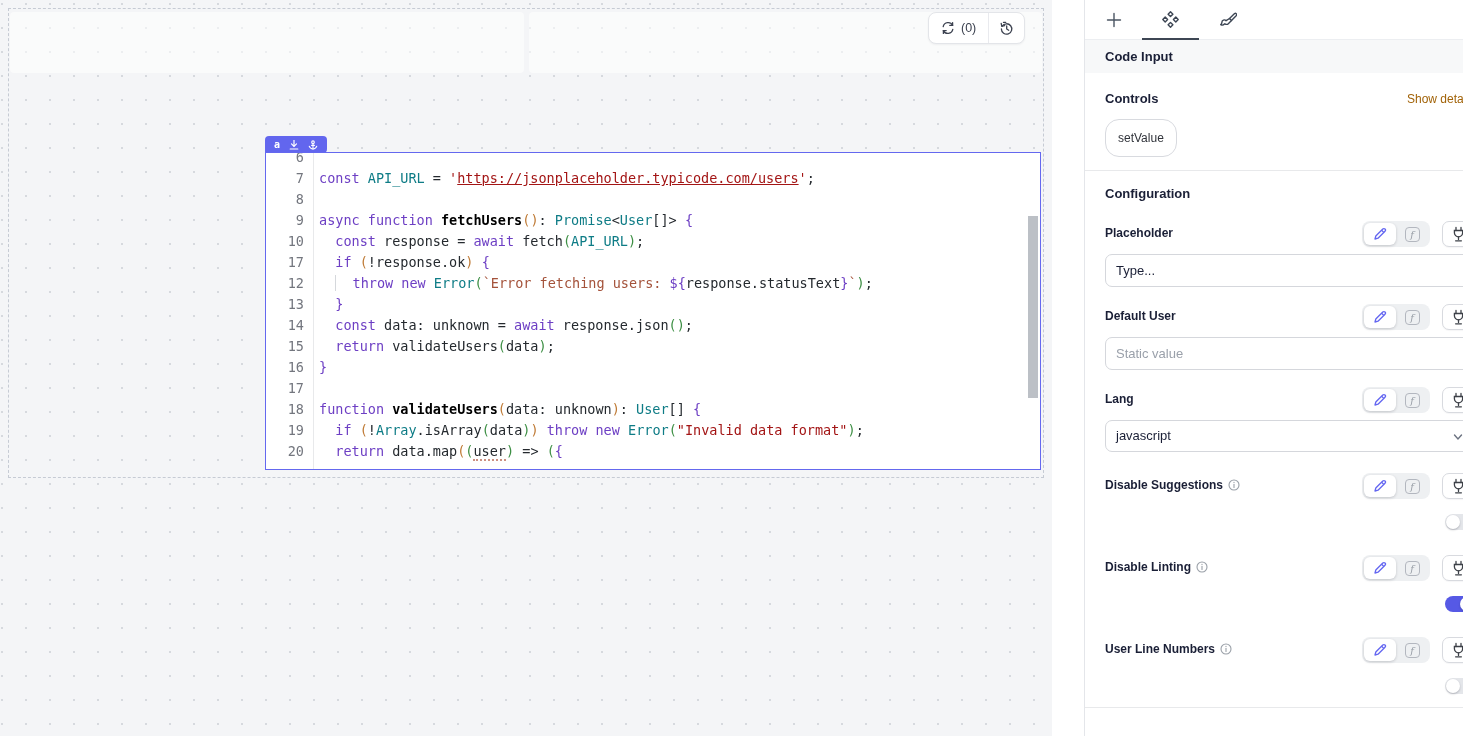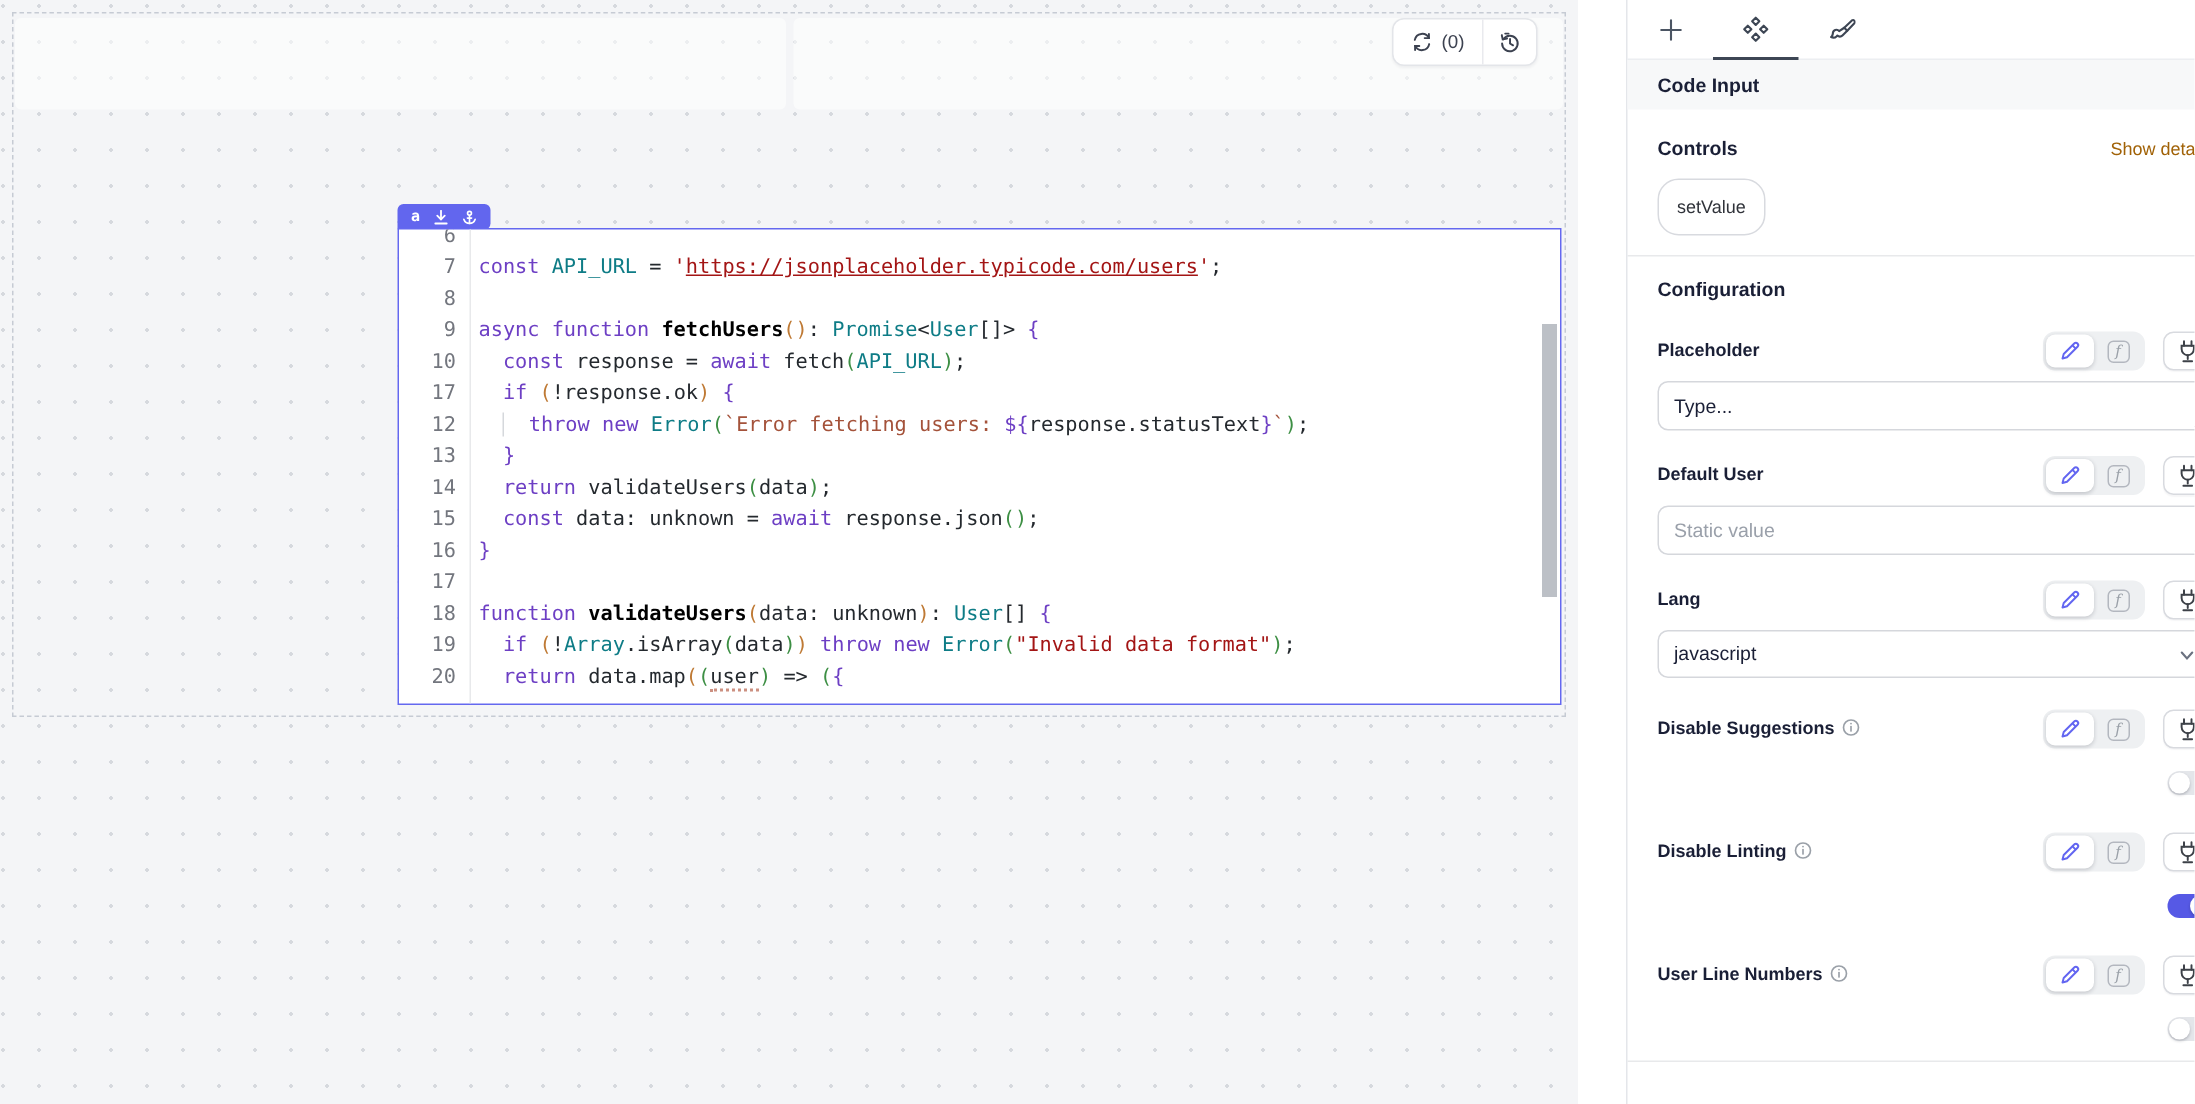--- a/index.html
+++ b/index.html
@@ -177,22 +177,22 @@
           </div>
         <div class="code">
             <div class="cl"></div>
             <div class="cl"><span class="kw">const</span><span class="pl"> </span><span class="ty">API_URL</span><span class="pl"> = </span><span class="str">'</span><span class="strl">https://jsonplaceholder.typicode.com/users</span><span class="str">'</span><span class="pl">;</span></div>
             <div class="cl"></div>
             <div class="cl"><span class="kw">async</span><span class="pl"> </span><span class="kw">function</span><span class="pl"> </span><span class="def">fetchUsers</span><span class="b1">(</span><span class="b1">)</span><span class="pl">: </span><span class="ty">Promise</span><span class="pl">&lt;</span><span class="ty">User</span><span class="pl">[]</span><span class="pl">&gt; </span><span class="b3">{</span></div>
             <div class="cl"><span class="pl">  </span><span class="kw">const</span><span class="pl"> response = </span><span class="kw">await</span><span class="pl"> fetch</span><span class="b2">(</span><span class="ty">API_URL</span><span class="b2">)</span><span class="pl">;</span></div>
             <div class="cl"><span class="pl">  </span><span class="kw">if</span><span class="pl"> </span><span class="b1">(</span><span class="pl">!response.ok</span><span class="b1">)</span><span class="pl"> </span><span class="b3">{</span></div>
             <div class="cl"><span class="pl">  </span><span class="gd">  </span><span class="kw">throw</span><span class="pl"> </span><span class="kw">new</span><span class="pl"> </span><span class="ty">Error</span><span class="b2">(</span><span class="tpl">`Error fetching users: </span><span class="b3">${</span><span class="pl">response.statusText</span><span class="b3">}</span><span class="tpl">`</span><span class="b2">)</span><span class="pl">;</span></div>
             <div class="cl"><span class="pl">  </span><span class="b3">}</span></div>
+            <div class="cl"><span class="pl">  </span><span class="kw">const</span><span class="pl"> data: unknown = </span><span class="kw">await</span><span class="pl"> response.json</span><span class="b2">(</span><span class="b2">)</span><span class="pl">;</span></div>
             <div class="cl"><span class="pl">  </span><span class="kw">return</span><span class="pl"> validateUsers</span><span class="b2">(</span><span class="pl">data</span><span class="b2">)</span><span class="pl">;</span></div>
-            <div class="cl"><span class="pl">  </span><span class="kw">const</span><span class="pl"> data: unknown = </span><span class="kw">await</span><span class="pl"> response.json</span><span class="b2">(</span><span class="b2">)</span><span class="pl">;</span></div>
             <div class="cl"><span class="b3">}</span></div>
             <div class="cl"></div>
             <div class="cl"><span class="kw">function</span><span class="pl"> </span><span class="def">validateUsers</span><span class="b1">(</span><span class="pl">data: unknown</span><span class="b1">)</span><span class="pl">: </span><span class="ty">User</span><span class="pl">[] </span><span class="b3">{</span></div>
             <div class="cl"><span class="pl">  </span><span class="kw">if</span><span class="pl"> </span><span class="b1">(</span><span class="pl">!</span><span class="ty">Array</span><span class="pl">.isArray</span><span class="b2">(</span><span class="pl">data</span><span class="b2">)</span><span class="b1">)</span><span class="pl"> </span><span class="kw">throw</span><span class="pl"> </span><span class="kw">new</span><span class="pl"> </span><span class="ty">Error</span><span class="b2">(</span><span class="str">"Invalid data format"</span><span class="b2">)</span><span class="pl">;</span></div>
             <div class="cl"><span class="pl">  </span><span class="kw">return</span><span class="pl"> data.map</span><span class="b1">(</span><span class="b2">(</span><span class="lint">user</span><span class="b2">)</span><span class="pl"> =&gt; </span><span class="b2">(</span><span class="b3">{</span></div>
             <div class="cl"></div>
           </div>
       </div>
       <div class="scrollbar"></div>
     </div>

